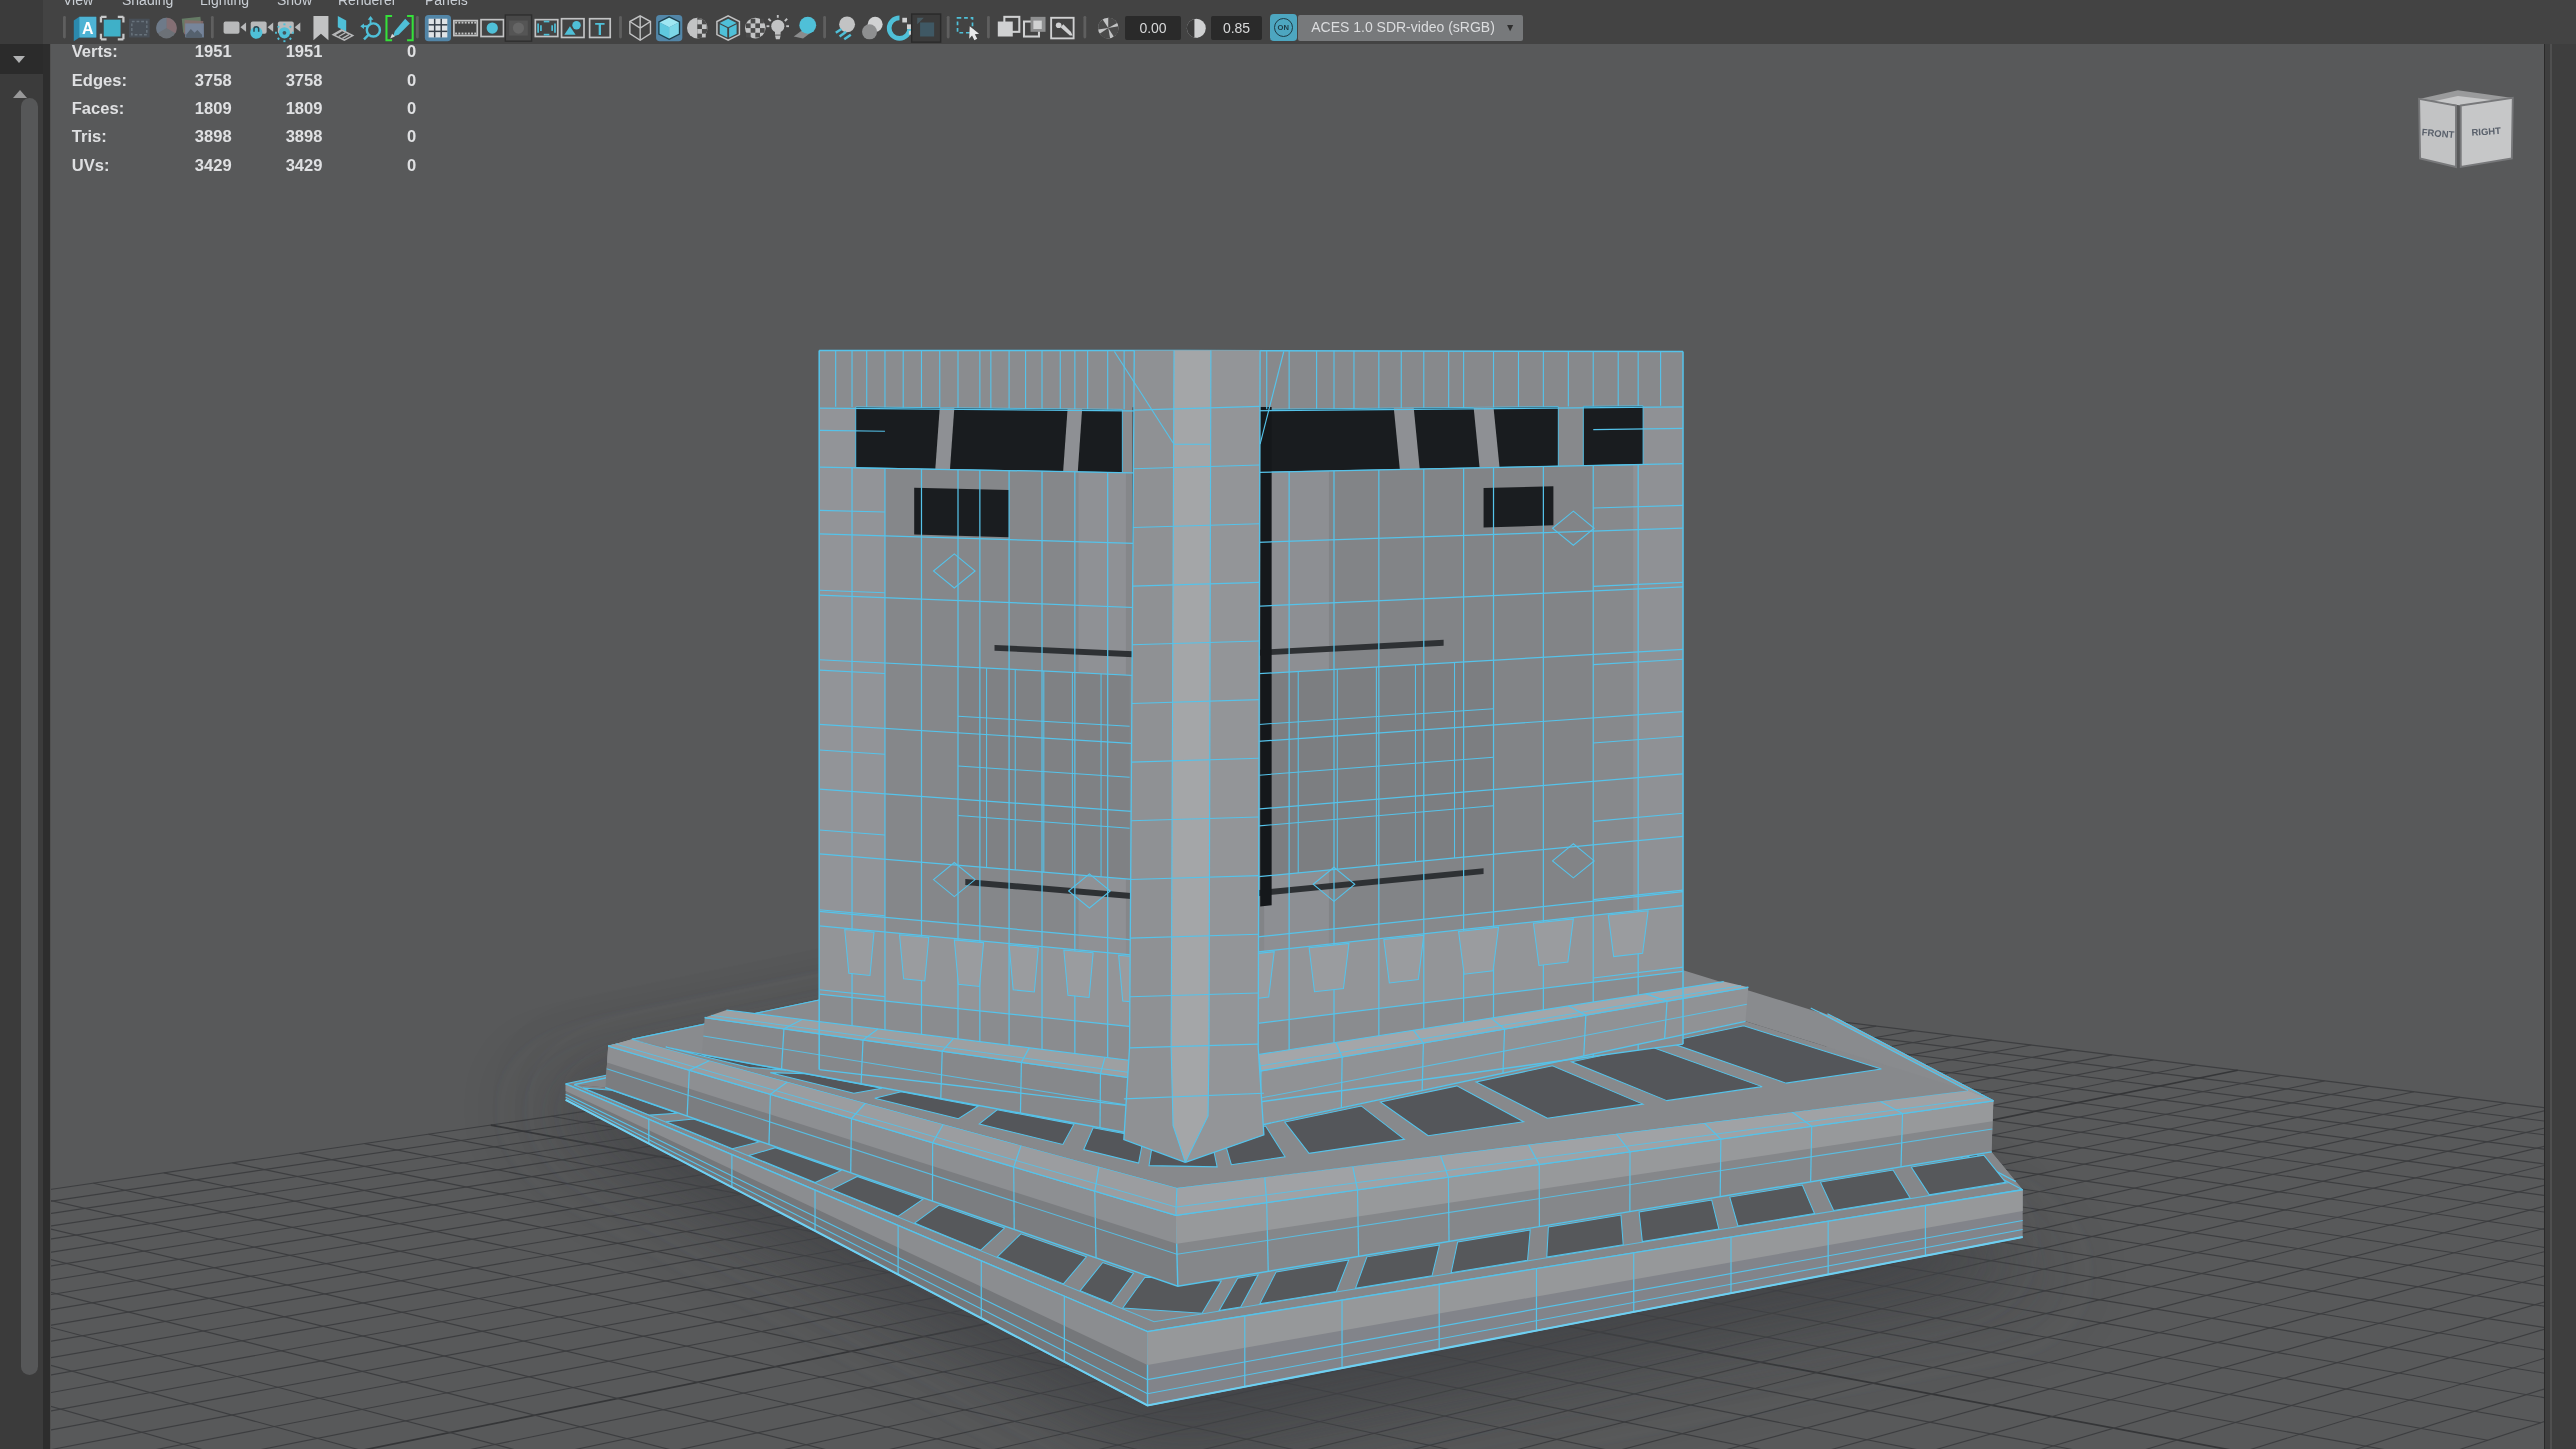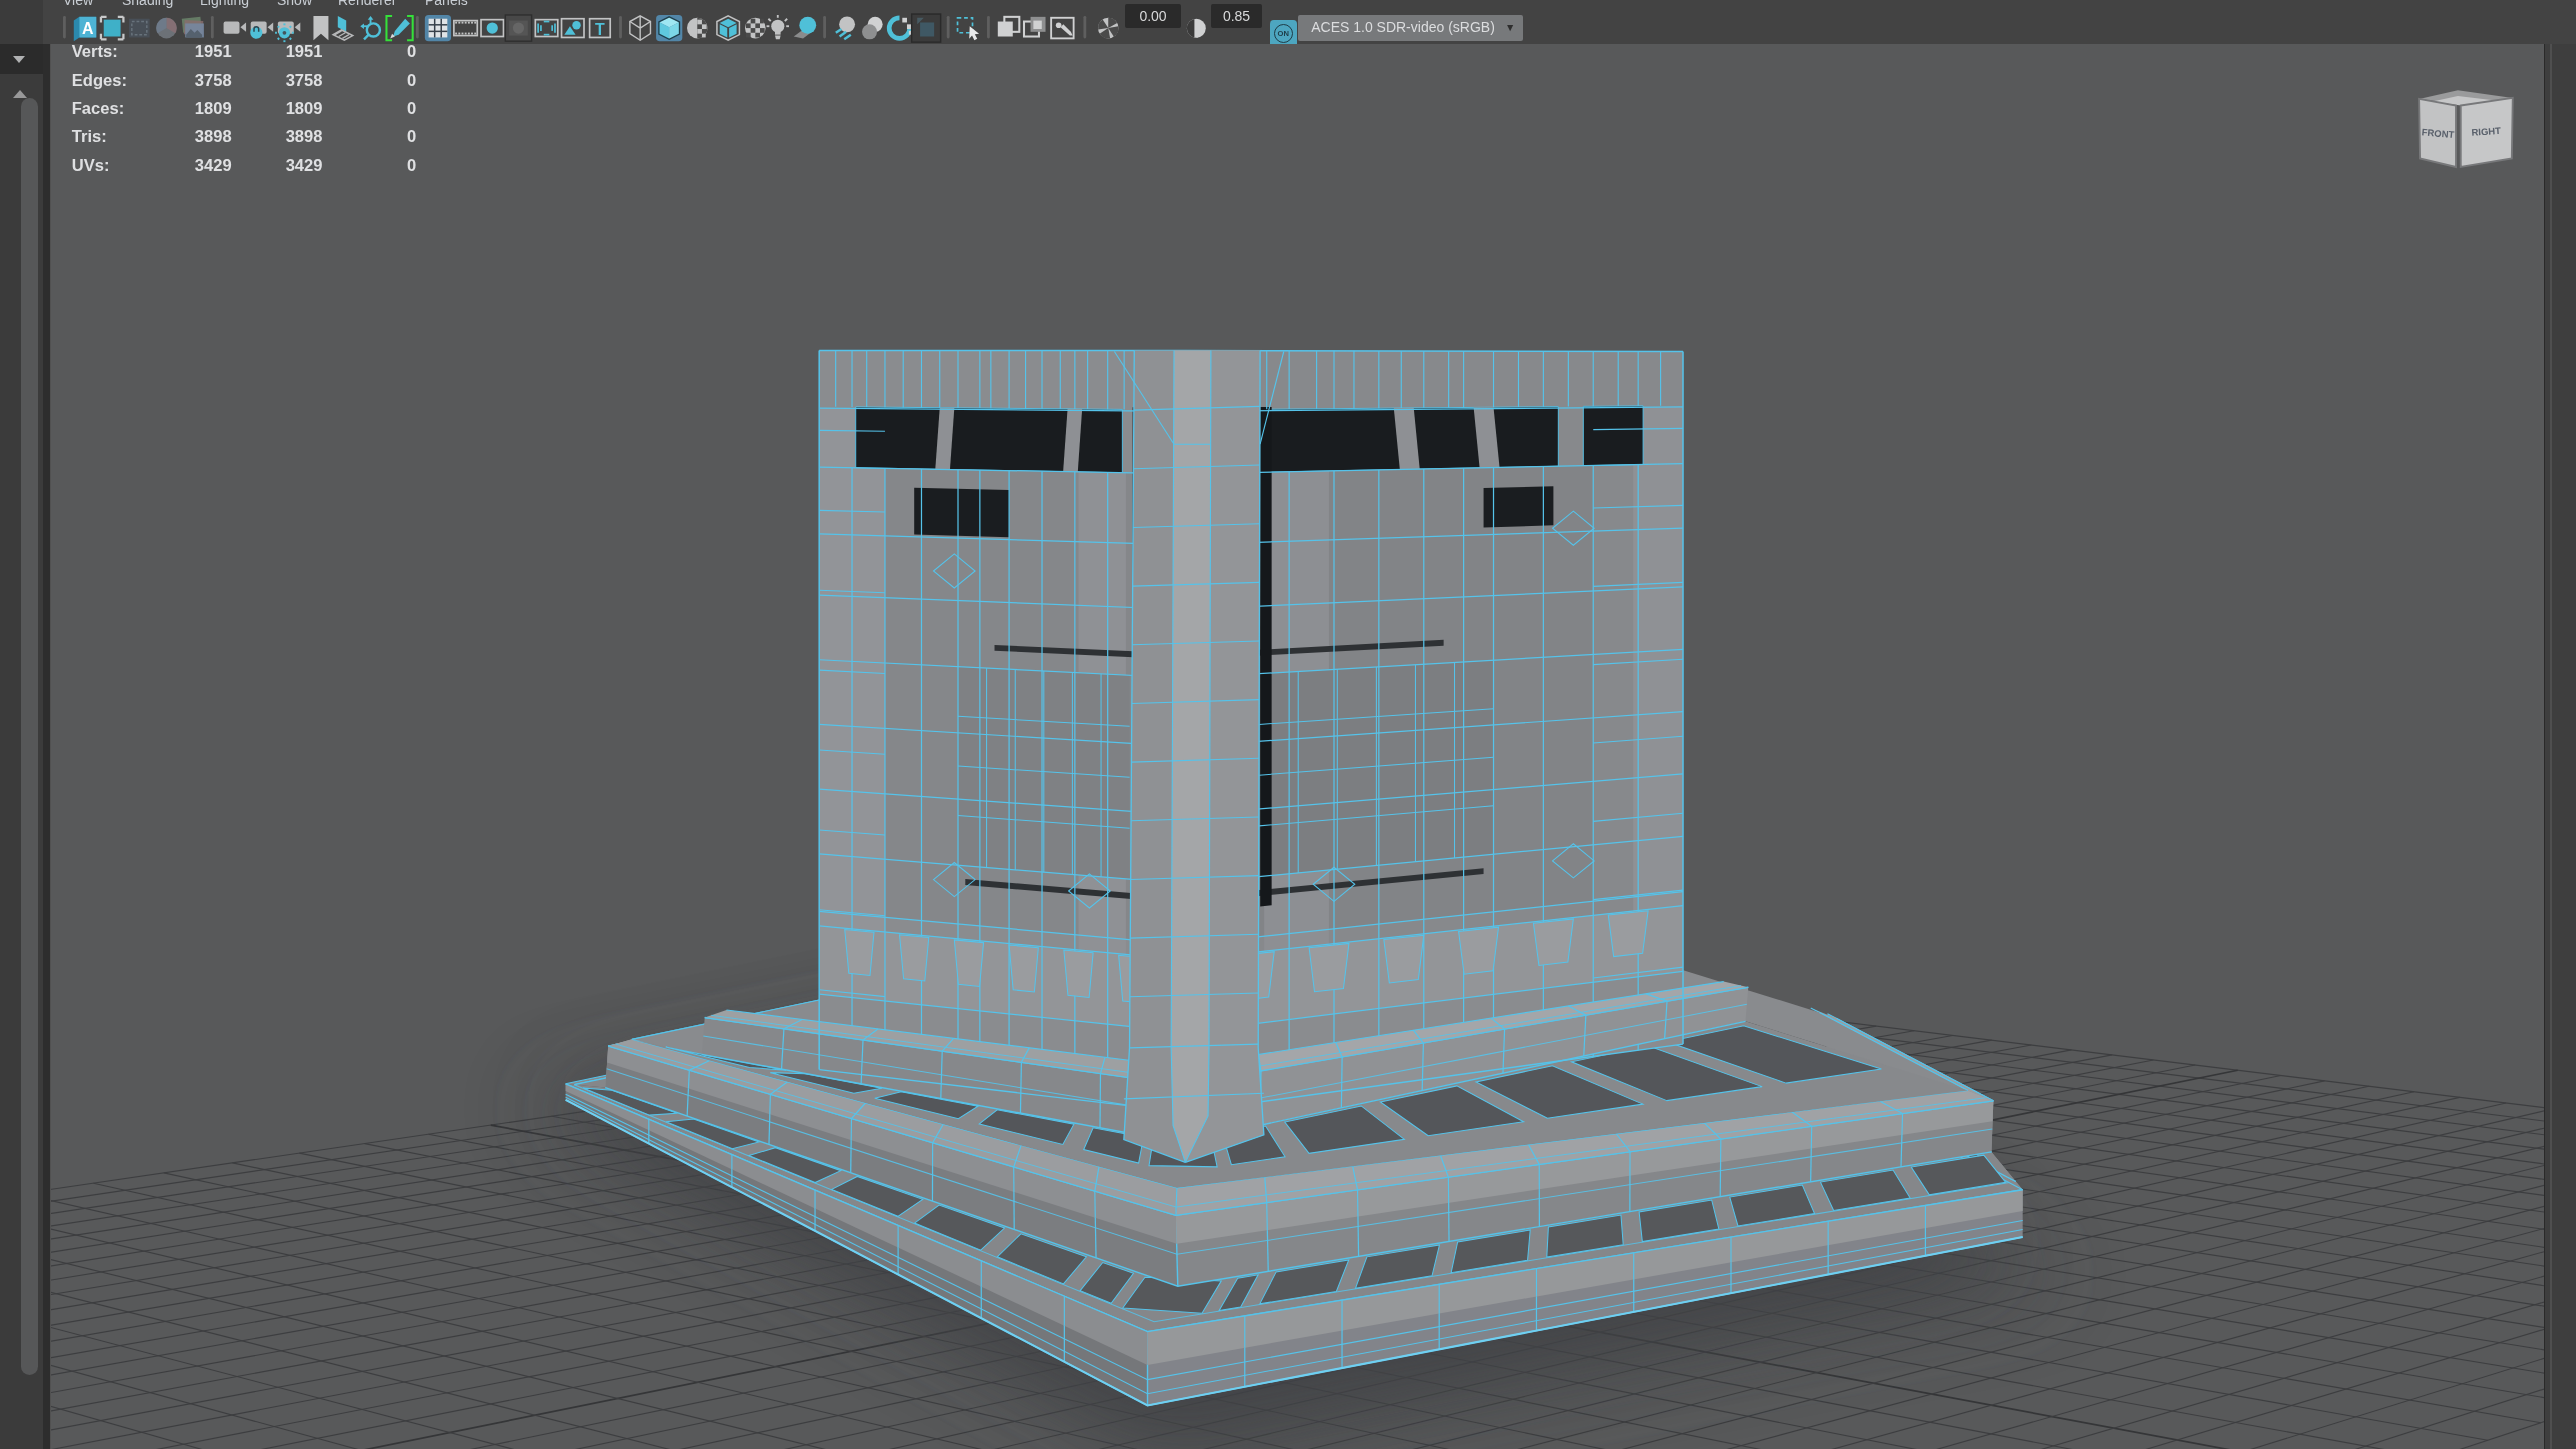--- a/index.html
+++ b/index.html
@@ -7,23 +7,23 @@
 #toolbar { position:absolute; left:0; top:0; right:0; height:44px; background:#434343; }
 #leftstrip { position:absolute; left:0; top:0; width:43px; height:1449px; background:#3b3b3b; }
 #leftstrip .topbox { position:absolute; left:0; top:44px; width:43px; height:30px; background:#2b2b2b; }
 #leftstrip .topbox:after { content:""; position:absolute; left:13.2px; top:12.3px; border:6.6px solid transparent; border-top:7.6px solid #b0b1b2; }
 #leftstrip .up { position:absolute; left:13.2px; top:83px; width:0; height:0; border:7.6px solid transparent; border-bottom:8.5px solid #989899; }
 #leftstrip .thumb { position:absolute; left:21px; top:98px; width:17px; height:1277px; background:#565758; border-radius:8.5px; }
 #vborder { position:absolute; left:43px; top:44px; width:7.6px; height:1405px; background:#2d2d2d; border-right:1.9px solid #515151; }
 #viewport { position:absolute; left:50px; top:44px; width:2494px; height:1405px; background:#58595a; overflow:hidden; }
 #rightpanel { position:absolute; left:2544px; top:44px; width:32px; height:1405px; background:#3e3e3e; border-left:1.9px solid #2a2a2a; }
 #rightpanel .seam { position:absolute; left:4.7px; top:0; width:2.8px; height:100%; background:#4f4f4f; }
-.numbox { position:absolute; top:4px; height:24px; background:#2a2a2a; color:#d8d9da; font-size:14px; text-align:center; line-height:24px; border-radius:1.9px; }
+.numbox { position:absolute; top:16px; height:24px; background:#2a2a2a; color:#d8d9da; font-size:14px; text-align:center; line-height:24px; border-radius:1.9px; }
 .contrast { position:absolute; top:16px; }
-.onbtn { position:absolute; left:1270px; top:20px; width:26.5px; height:26.5px; background:#4da6c0; border-radius:3.8px;text-decoration:underline; }
+.onbtn { position:absolute; left:1270px; top:14px; width:26.5px; height:26.5px; background:#4da6c0; border-radius:3.8px;text-decoration:underline; }
 .onbtn span { position:absolute; left:3.8px; top:3.8px; width:19px; height:19px; border:1.4px solid #1e3b46; border-radius:50%; color:#1e3b46; font-size:7.6px; font-weight:bold; text-align:center; line-height:17px; }
 .dropdown { position:absolute; left:1298px; top:15px; width:225px; height:25.5px; background:#77797b; color:#dcdddf; font-size:14px; line-height:25.5px; padding-left:13.2px; border-radius:1.9px; }
 .dropdown .arr { position:absolute; right:7.6px; top:0; color:#2e2e2e; font-size:10.4px; }
 .hl { font-weight:bold; font-size:17.5px; fill:#dfe0e2; }
 .hv { font-weight:bold; font-size:17.5px; fill:#dfe0e2; }
 </style></head>
 <body>
 <div id="toolbar">
 <svg width="1608" height="44" style="position:absolute;left:0;top:0" viewBox="0 0 1700 47">
       <rect x="58.5" y="17" width="3" height="24" rx="1.5" fill="#5f5f5f"></rect>

